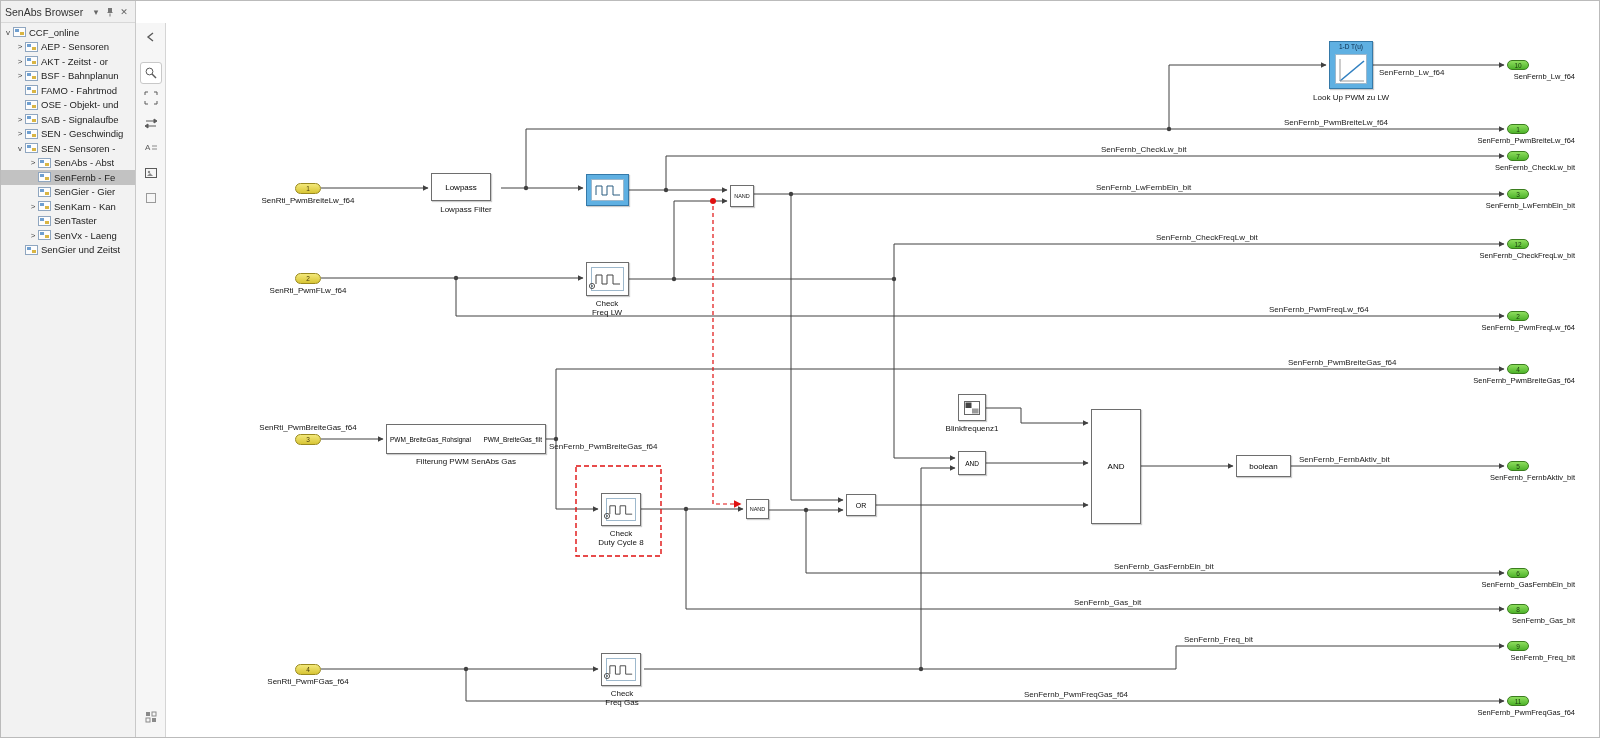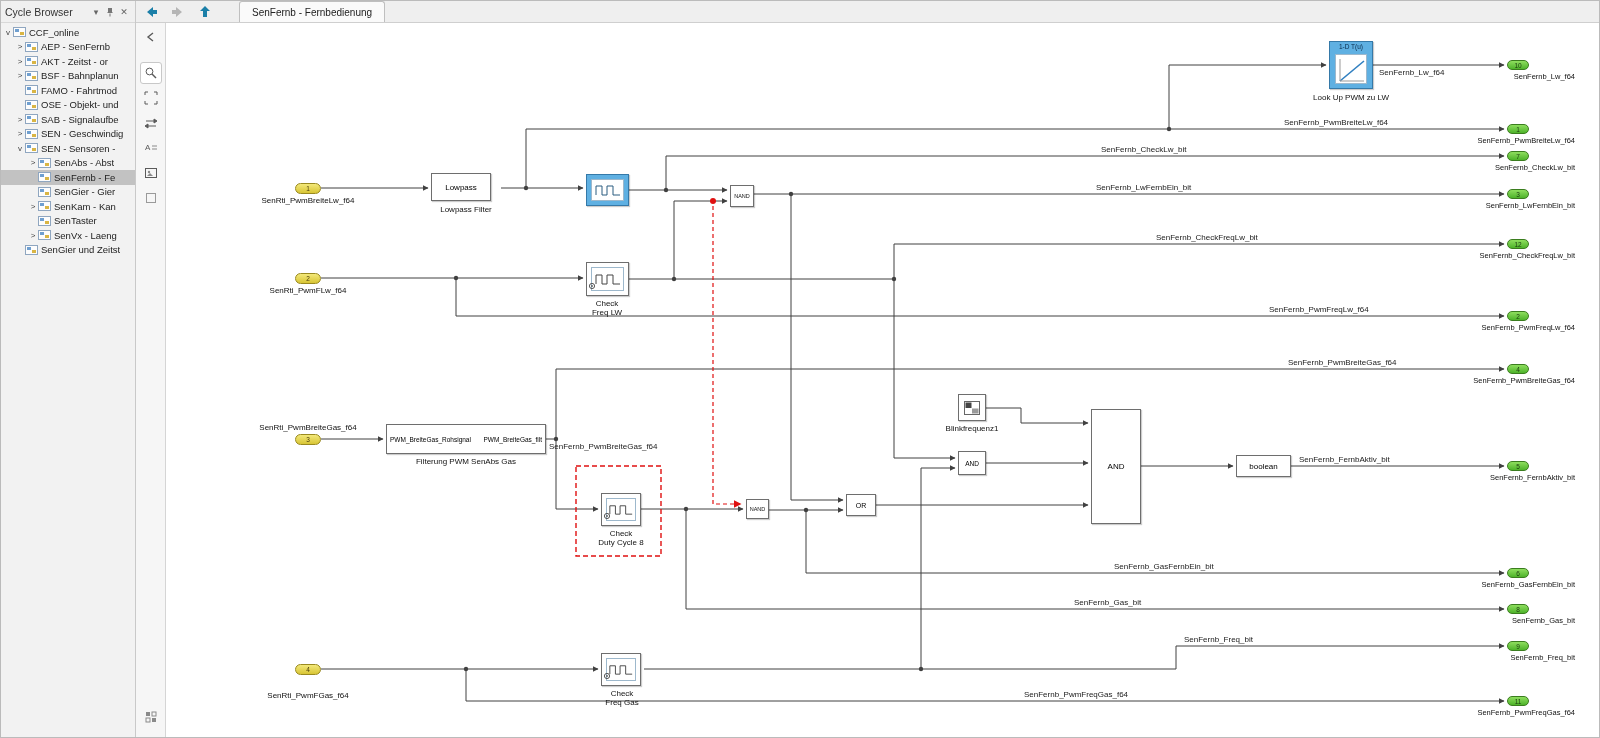--- a/index.html
+++ b/index.html
@@ -48,40 +48,40 @@
   .sigbox{position:absolute;inset:4px;background:#fff;border:1px solid #9db8cc;display:flex;align-items:center;justify-content:center;}
   .gearbadge{position:absolute;left:1px;bottom:1px;}
 </style>
 </head>
 <body>
 
 <div id="app">
 
   <div id="sidebar">
     <div id="sidebar-header">
-      <span id="sidebar-title">Cycle Browser</span>
+      <span id="sidebar-title">SenAbs Browser</span>
       <span class="hicon">▾</span>
       <span class="hicon">
         <svg width="10" height="10">
             <path d="M3 1 h4 v4 l1 1 h-6 l1 -1 z" fill="#777"></path>
             <line x1="5" y1="6.5" x2="5" y2="9.5" stroke="#777"></line>
           </svg>
       </span>
       <span class="hicon">✕</span>
     </div>
     <div id="tree">
       <div class="trow lvl0">
           <span class="chev">v</span>
           <span class="ticon"></span>
           <span class="tlabel">CCF_online</span>
         </div>
       <div class="trow lvl1">
           <span class="chev">&gt;</span>
           <span class="ticon"></span>
-          <span class="tlabel">AEP - SenFernb</span>
+          <span class="tlabel">AEP - Sensoren</span>
         </div>
       <div class="trow lvl1">
           <span class="chev">&gt;</span>
           <span class="ticon"></span>
           <span class="tlabel">AKT - Zeitst - or</span>
         </div>
       <div class="trow lvl1">
           <span class="chev">&gt;</span>
           <span class="ticon"></span>
           <span class="tlabel">BSF - Bahnplanun</span>
@@ -142,40 +142,20 @@
           <span class="tlabel">SenVx - Laeng</span>
         </div>
       <div class="trow lvl1">
           <span class="chev"></span>
           <span class="ticon"></span>
           <span class="tlabel">SenGier und Zeitst</span>
         </div>
     </div>
   </div>
 
-  <div id="topbar">
-    <span class="navbtn">
-      <svg width="16" height="16">
-          <path d="M10 3 L4 8 L10 13 V10 H14 V6 H10 Z" fill="#1b7fa8"></path>
-        </svg>
-    </span>
-    <span class="navbtn">
-      <svg width="16" height="16">
-          <path d="M6 3 L12 8 L6 13 V10 H2 V6 H6 Z" fill="#b5b5b5"></path>
-        </svg>
-    </span>
-    <span class="navbtn">
-      <svg width="16" height="16">
-          <path d="M8 2 L3 7 H6 V13 H10 V7 H13 Z" fill="#1b7fa8"></path>
-        </svg>
-    </span>
-    <div id="doc-tab">
-      <span>SenFernb - Fernbedienung</span>
-    </div>
-  </div>
 
   <div id="toolstrip">
     <span class="tsbtn">
       <svg width="14" height="14">
           <path d="M9 3 L4 7 L9 11" stroke="#5a5a5a" fill="none" stroke-width="1.4"></path>
         </svg>
     </span>
     <span class="tsbtn boxed" style="margin-top:14px">
       <svg width="14" height="14">
           <circle cx="5.5" cy="5.5" r="3.4" stroke="#5a5a5a" fill="none"></circle>
@@ -298,21 +278,21 @@
         <span>2</span>
       </div>
     <div class="clabel" style="left:142px;top:263px">SenRti_PwmFLw_f64</div>
     <div class="inport" style="top:411px">
         <span>3</span>
       </div>
     <div class="clabel" style="left:142px;top:400px">SenRti_PwmBreiteGas_f64</div>
     <div class="inport" style="top:641px">
         <span>4</span>
       </div>
-    <div class="clabel" style="left:142px;top:668px">SenRti_PwmFGas_f64</div>
+    <div class="clabel" style="left:142px;top:654px">SenRti_PwmFGas_f64</div>
 
     <div class="block" style="left:265px;top:150px;width:60px;height:28px;font-size:8px">
         <span>Lowpass</span>
       </div>
     <div class="clabel" style="left:300px;top:182px">Lowpass Filter</div>
 
     <div class="block blueblock" style="left:420px;top:151px;width:43px;height:32px">
       <span class="sigbox">
         <svg width="28" height="16" viewBox="0 0 28 16">
             <polyline points="2,13 2,4 8,4 8,13 13,13 13,4 19,4 19,13 26,13" stroke="#2b5d80" fill="none"></polyline>

